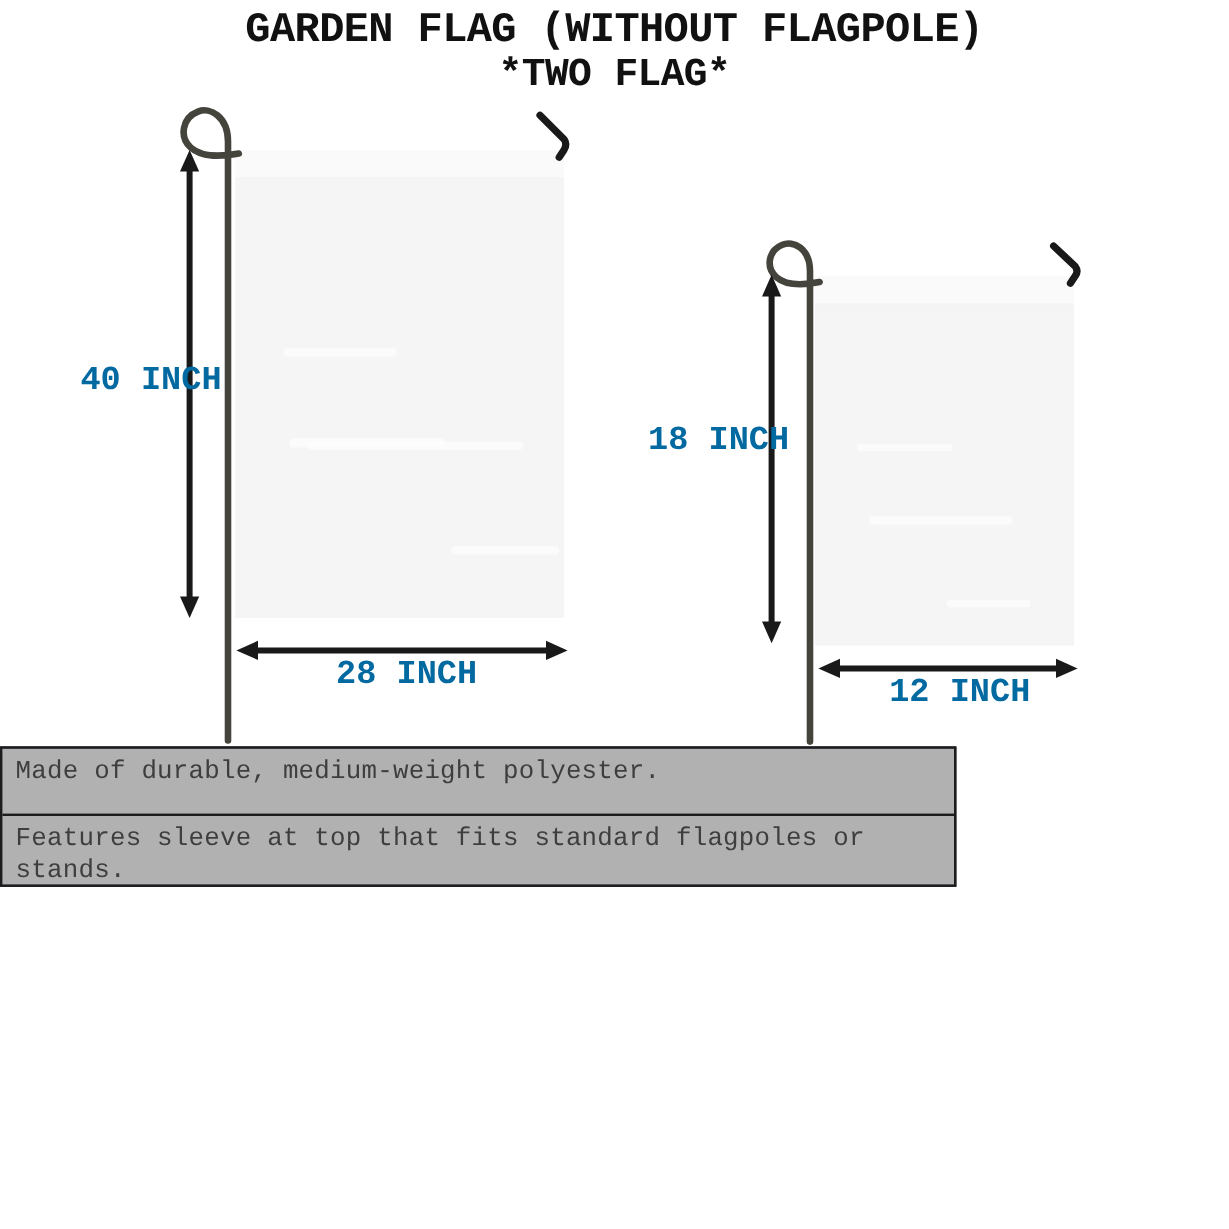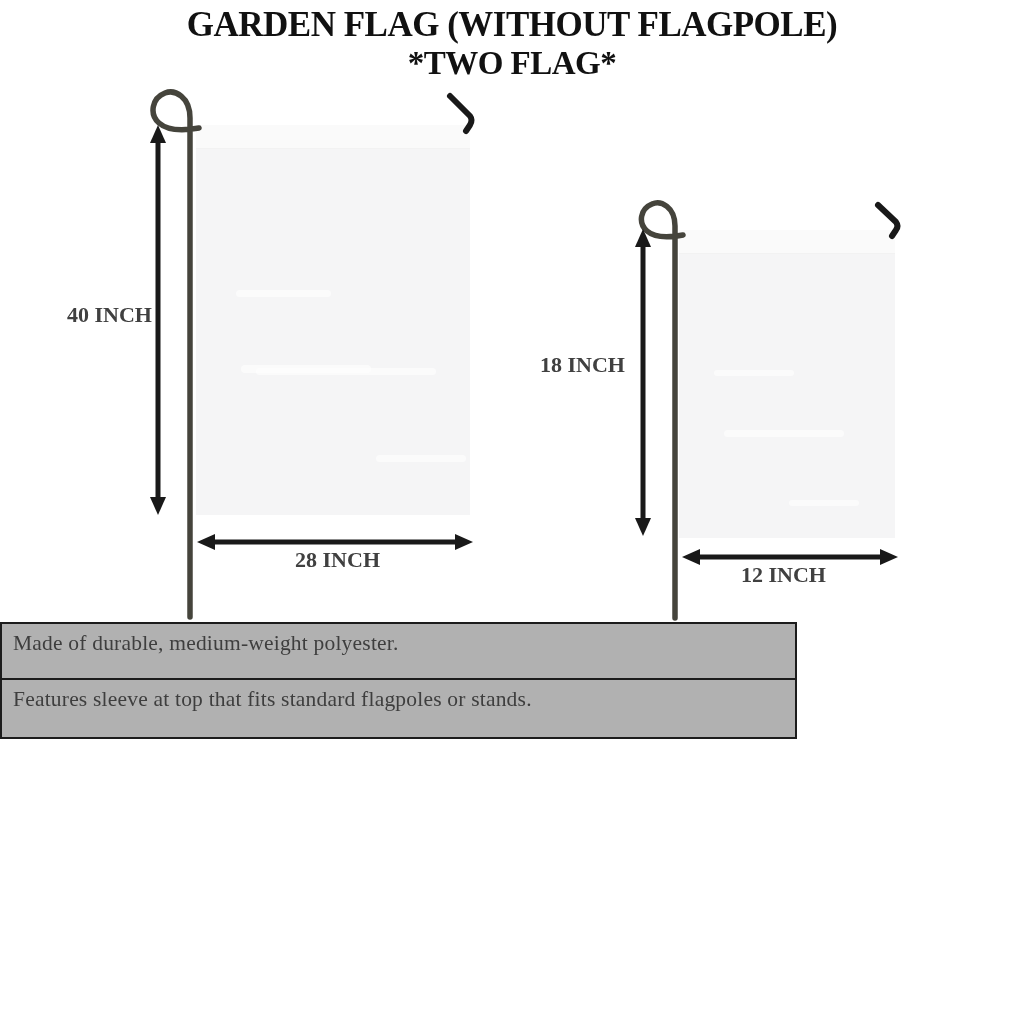--- a/index.html
+++ b/index.html
@@ -1,20 +1,20 @@
 <!DOCTYPE html>
 <html><head>
 <meta charset="utf-8">
 <style>
   * { margin:0; padding:0; box-sizing:border-box; }
   html,body { background:#ffffff; }
   .page {
     position:relative; width:1024px; height:1024px;
     background:#ffffff; overflow:hidden;
-    font-family:Liberation Serif, serif; color:#111111;
+    font-family:Liberation Mono, monospace; color:#111111;
   }
   
   .title-block { position:absolute; top:5px; left:0; width:100%; text-align:center; }
   .title-line1 { font-size:35px; font-weight:bold; letter-spacing:-0.5px; line-height:40px; }
   .title-line2 { font-size:33px; font-weight:bold; letter-spacing:-0.5px; line-height:36px; }
 
   
   .flag { position:absolute; z-index:1; background:#f5f5f6; }
   .flag-large { left:196px; top:125px; width:274px; height:390px; }
   .flag-small { left:679px; top:230px; width:216px; height:308px; }
@@ -23,22 +23,22 @@
   .streak { position:absolute; background:rgba(255,255,255,0.6); border-radius:4px; }
 
   
   .overlay { position:absolute; left:0; top:0; z-index:3; pointer-events:none; }
   .pole   { stroke:#45443c; stroke-width:5.5; fill:none; stroke-linecap:round; }
   .hook   { stroke:#191919; stroke-width:6;   fill:none; stroke-linecap:round; stroke-linejoin:round; }
   .dim    { stroke:#191919; stroke-width:5;   fill:none; }
   .head   { fill:#191919; stroke:none; }
 
   
-  .dim-label { position:absolute; z-index:4; font-size:22px; font-weight:bold;
-               letter-spacing:0px; white-space:nowrap; color:#404040; }
+  .dim-label { position:absolute; z-index:4; font-size:28px; font-weight:bold;
+               letter-spacing:0px; white-space:nowrap; color:#0369a1; }
   .lbl-40 { left:67px;  top:302px; }
   .lbl-28 { left:280px; top:547px; width:100px; text-align:right; }
   .lbl-18 { left:540px; top:352px; }
   .lbl-12 { left:741px; top:562px; width:100px; }
 
   
   .feature-table {
     position:absolute; left:0; top:622px; width:797px; z-index:2;
     border:2.5px solid #1c1c1c; background:#0f172a;
   }

